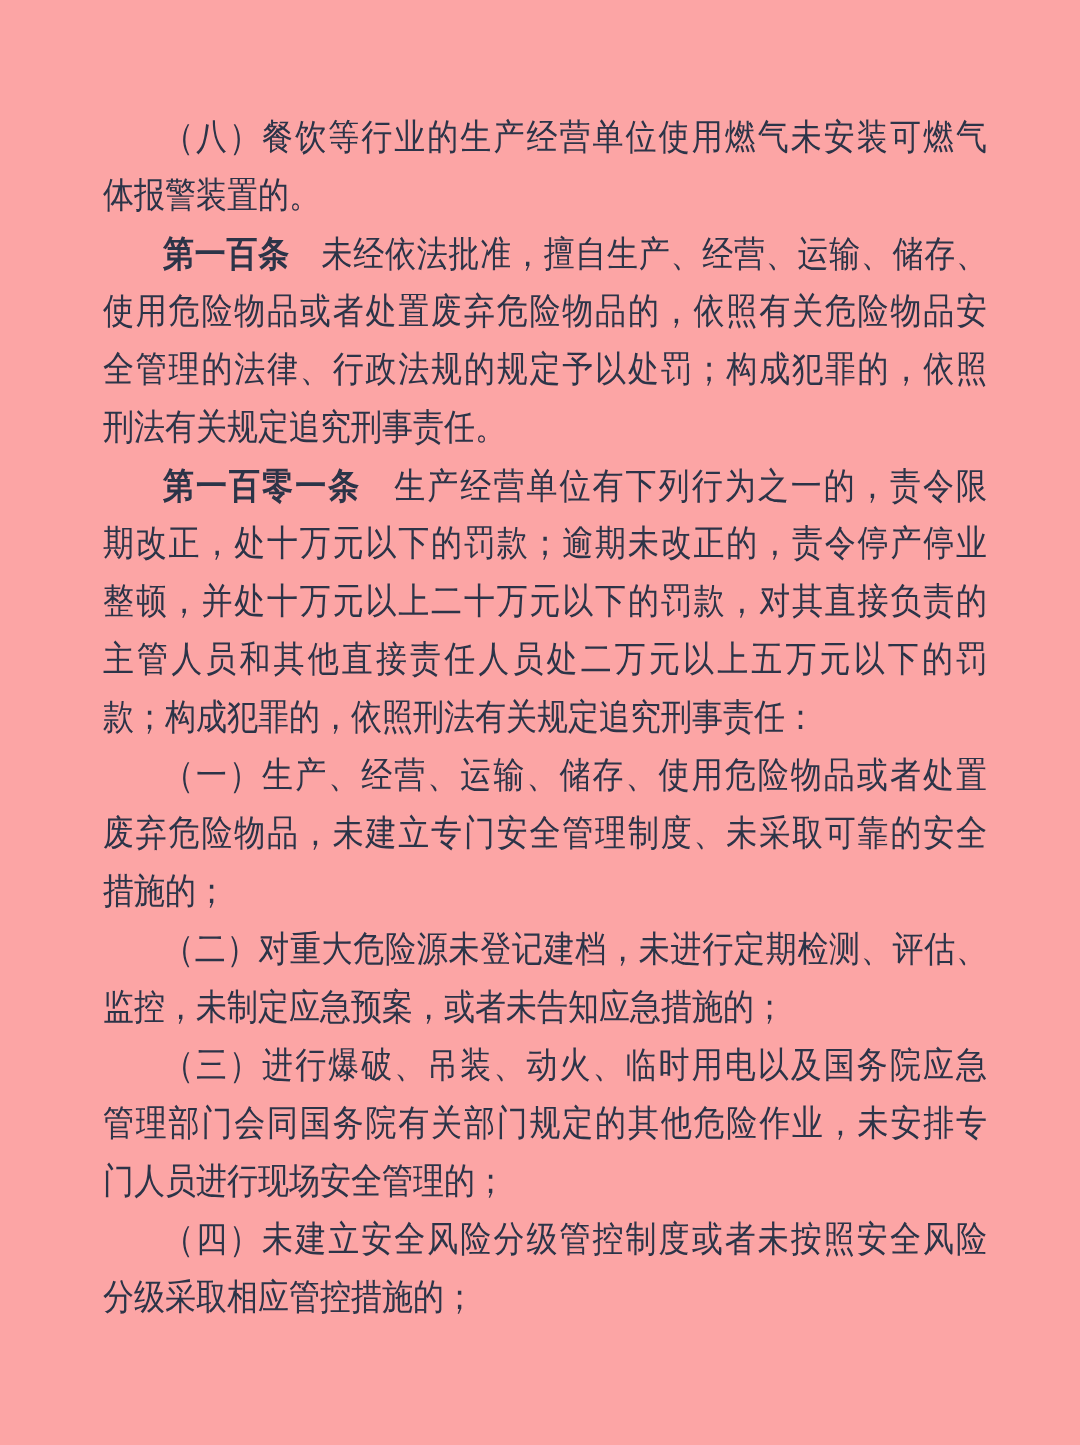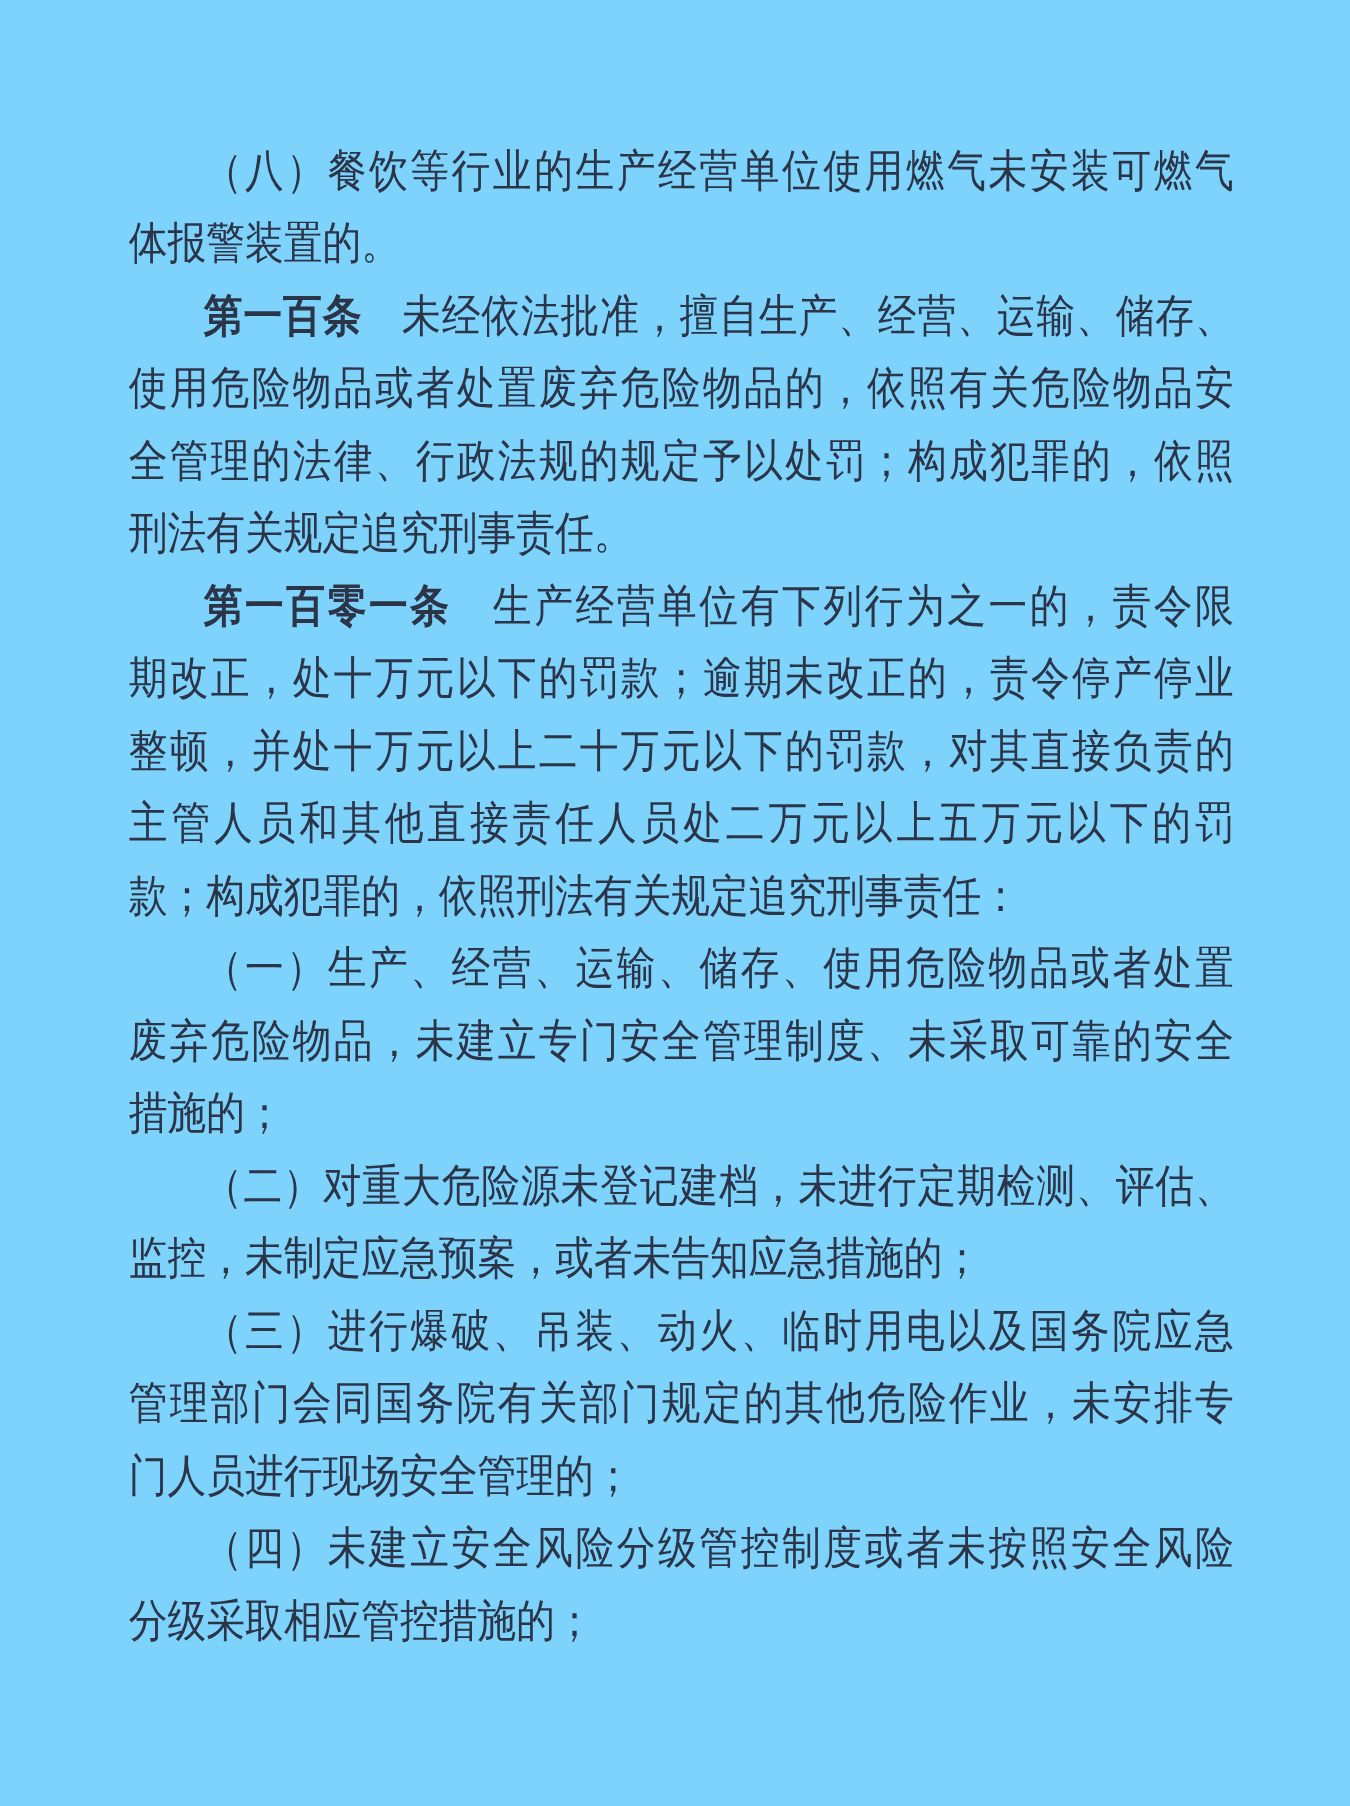--- a/index.html
+++ b/index.html
@@ -2,21 +2,21 @@
 <html lang="zh"><head>
 <meta charset="utf-8">
 <style>
   html, body { margin: 0; padding: 0; }
   body { background: #ffffff; }
 
   .page {
     position: relative;
     width: 1080px;
     height: 1445px;
-    background: #7dd3fc;
+    background: #fca5a5;
     overflow: hidden;
     font-family: "Liberation Serif", "DejaVu Serif", serif;
   }
 
   .doc {
     position: absolute;
     left: 103px;
     top: 108px;
     width: 884px;
   }

